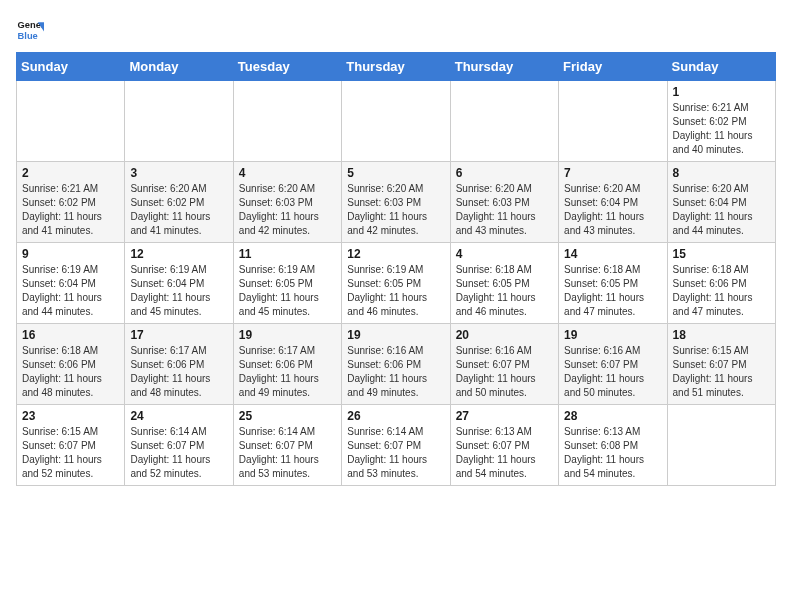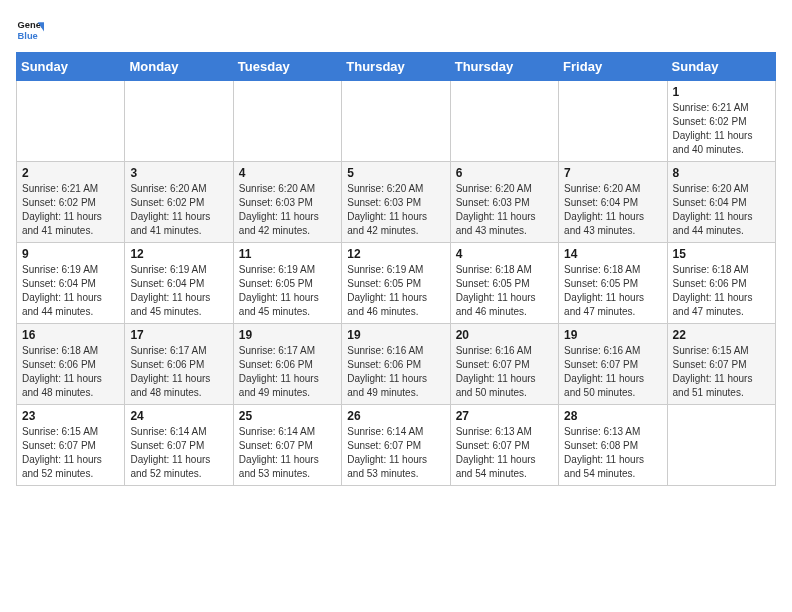--- a/index.html
+++ b/index.html
@@ -240,21 +240,21 @@
 Sunset: 6:07 PM
 Daylight: 11 hours and 50 minutes.</div>
         </td>
         <td>
           <span class="day-number">19</span>
           <div class="day-info" style="white-space: pre-line;">Sunrise: 6:16 AM
 Sunset: 6:07 PM
 Daylight: 11 hours and 50 minutes.</div>
         </td>
         <td>
-          <span class="day-number">22</span>
+          <span class="day-number">18</span>
           <div class="day-info" style="white-space: pre-line;">Sunrise: 6:15 AM
 Sunset: 6:07 PM
 Daylight: 11 hours and 51 minutes.</div>
         </td>
       </tr>
       <tr>
         <td>
           <span class="day-number">23</span>
           <div class="day-info" style="white-space: pre-line;">Sunrise: 6:15 AM
 Sunset: 6:07 PM

